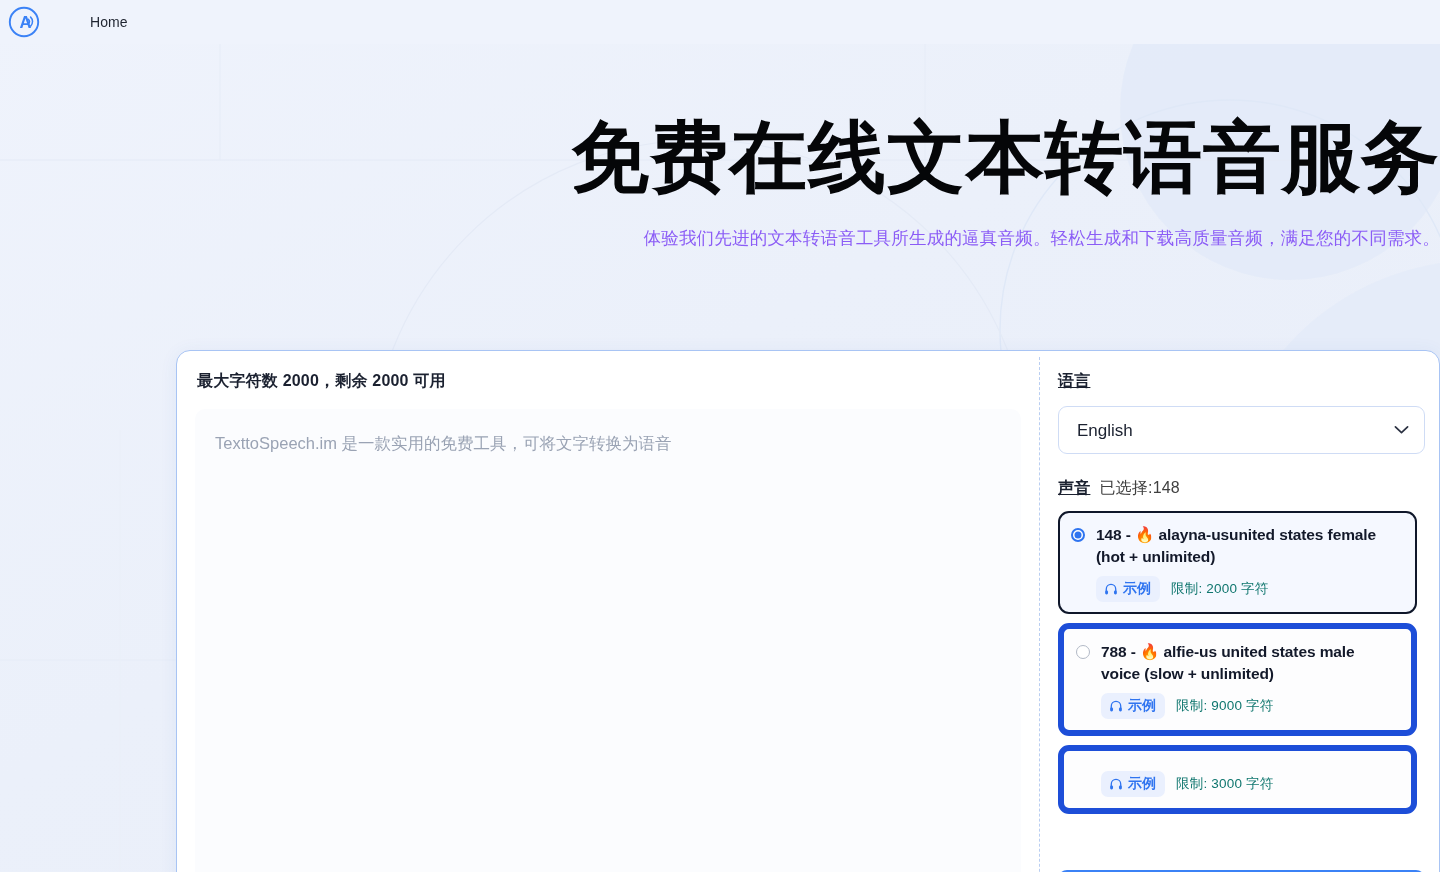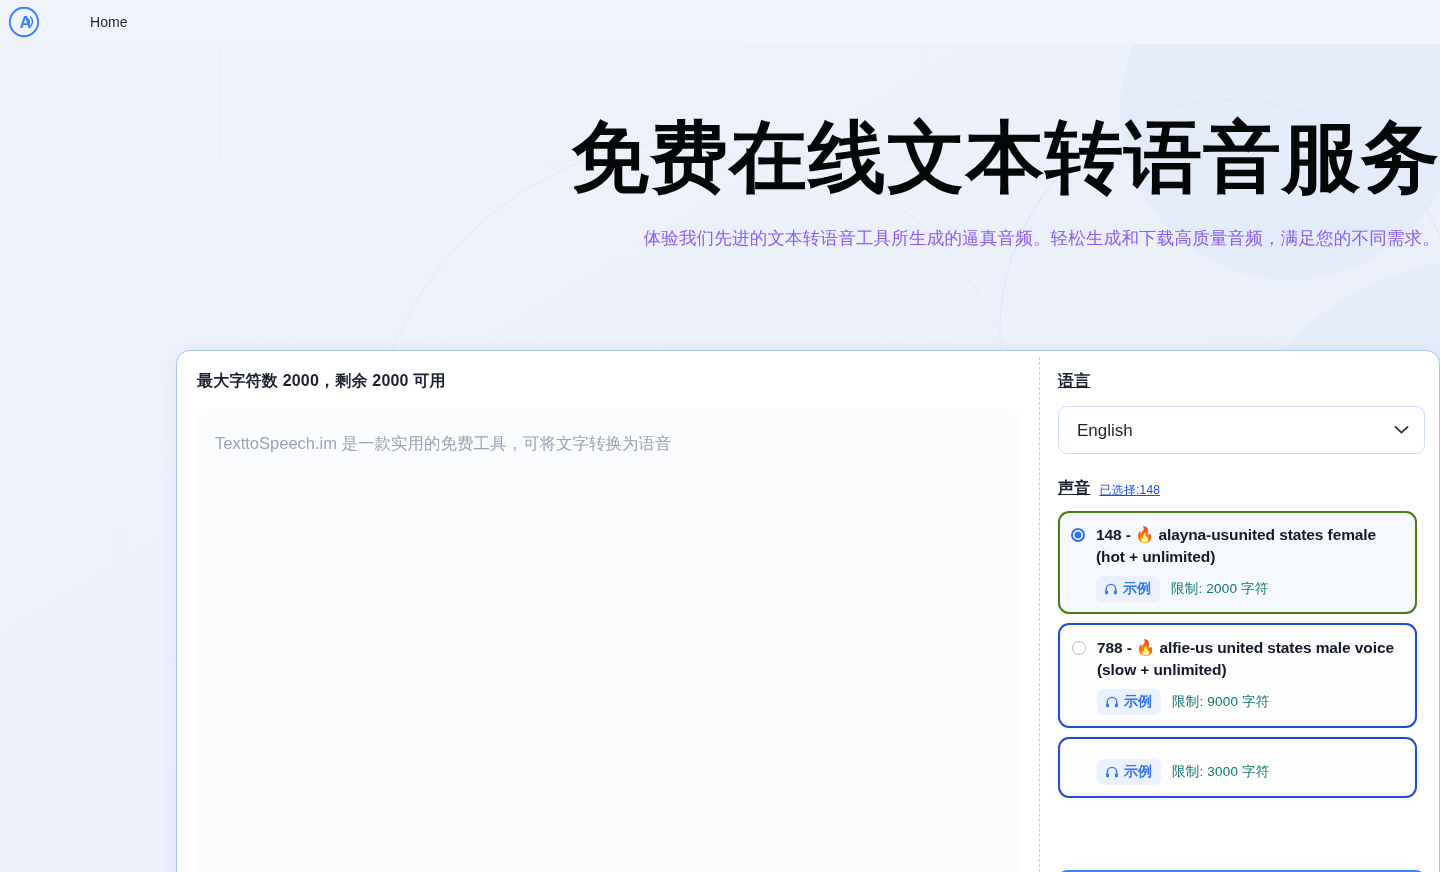--- a/index.html
+++ b/index.html
@@ -189,51 +189,50 @@
   }
 
   #voice-header {
     margin-top: 24px;
     display: flex;
     align-items: flex-end;
     gap: 9px;
   }
 
   #voice-selected {
-    font-size: 12px;
-    color: #1d4ed8;
+    font-size: 16px;
+    color: #404040;
     letter-spacing: .2px;
-    text-decoration: underline;
   }
 
   #voice-list {
     margin-top: 12px;
     height: 338px;
     overflow-y: auto;
     padding-right: 8px;
     display: flex;
     flex-direction: column;
     gap: 9px;
   }
   #voice-list::-webkit-scrollbar { width: 8px; }
   #voice-list::-webkit-scrollbar-track { background: transparent; }
   #voice-list::-webkit-scrollbar-thumb {
     background: #c7ccd6;
     border-radius: 4px;
   }
 
   .voice-item {
-    border: 2px solid #1d4ed8;
+    border: 6px solid #1d4ed8;
     background: #fdfdfe;
     border-radius: 11px;
     padding: 12px 14px 11px 12px;
     cursor: pointer;
   }
   .voice-item.selected {
-    border: 2px solid #4d7c0f;
+    border: 2px solid #0f172a;
     background: #f5f8ff;
     padding: 11px 13px 10px 11px;
   }
 
   .voice-top {
     display: flex;
     align-items: flex-start;
     gap: 11px;
   }
 

